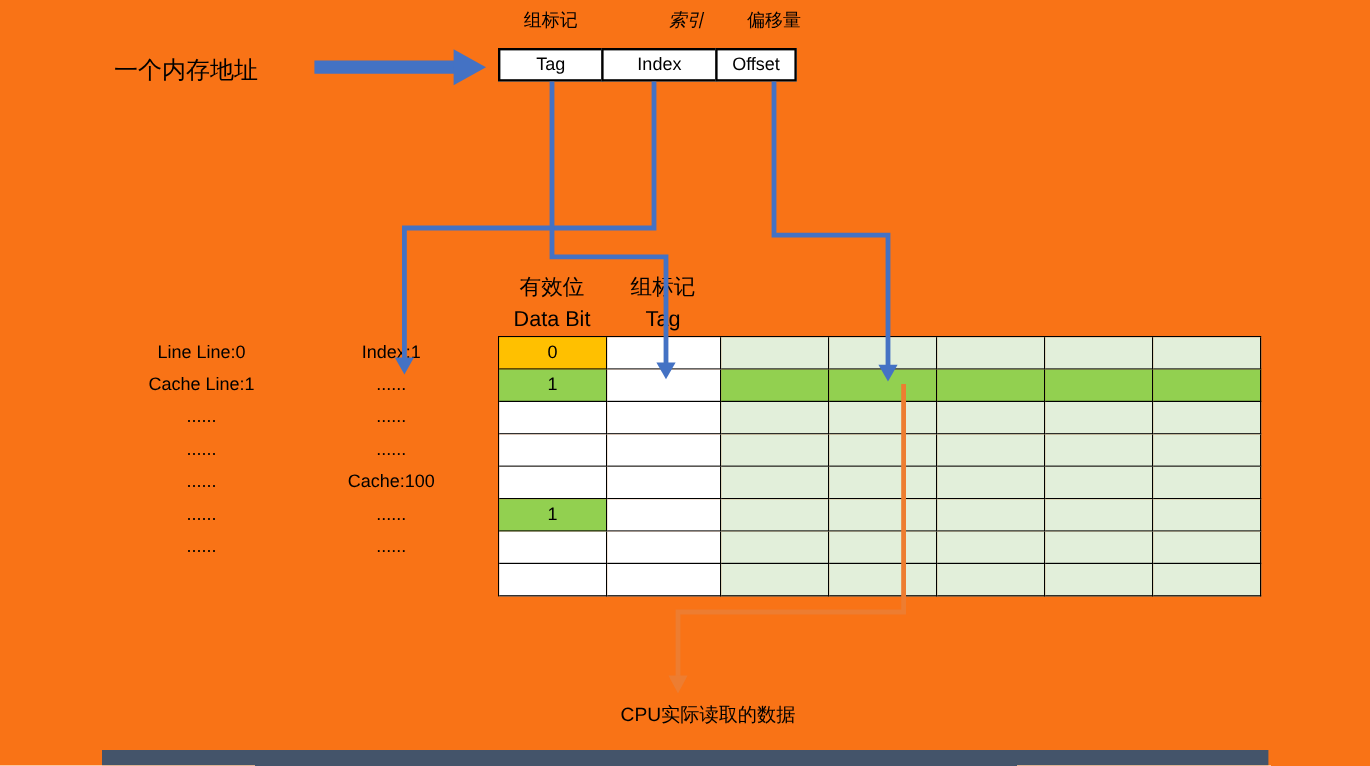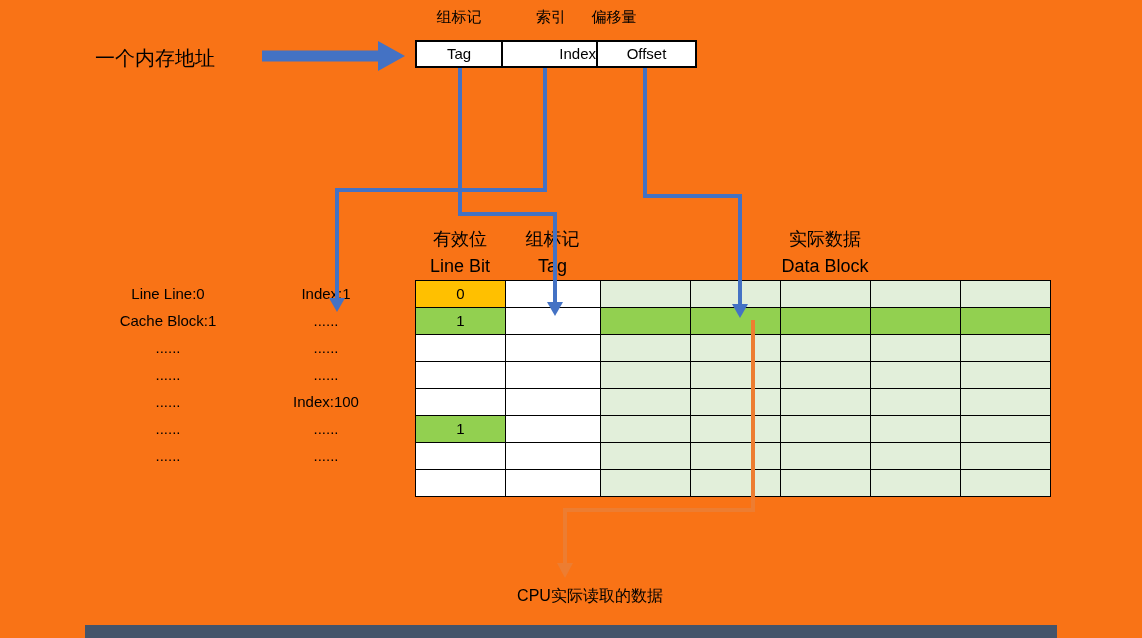--- a/index.html
+++ b/index.html
@@ -29,60 +29,56 @@
   .fill-orange{fill:var(--accent-orange,#ED7D31);stroke:none;}
   .cpu-label{text-align:center;font-size:16px;}
   .footer-bar{background:var(--footer-bar,#44546A);}
 </style>
 </head>
 <body>
 
 <div class="canvas">
 
   <div class="abs ftitle" style="left:409px;top:8px;">组标记</div>
-  <div class="abs ftitle" style="left:501px;top:8px;">索引</div>
-  <div class="abs ftitle" style="left:564px;top:8px;">偏移量</div>
+  <div class="abs ftitle" style="left:522px;top:8px;font-style:italic;">索引</div>
+  <div class="abs ftitle" style="left:595px;top:8px;">偏移量</div>
 
   <div class="abs addr-label" style="left:95px;top:45px;">一个内存地址</div>
 
   <div class="abs addr-box" style="left:415px;top:40px;">
     <div class="addr-cell" style="width:88px;">Tag</div>
-    <div class="addr-cell" style="width:97px;text-align:right;">Index</div>
-    <div class="addr-cell" style="width:101px;">Offset</div>
+    <div class="addr-cell" style="width:97px;">Index</div>
+    <div class="addr-cell" style="width:68px;">Offset</div>
   </div>
 
   <div class="abs hdr" style="left:415px;top:226px;width:90px;">
     <div>有效位</div>
-    <div>Line Bit</div>
+    <div>Data Bit</div>
   </div>
   <div class="abs hdr" style="left:505px;top:226px;width:95px;">
     <div>组标记</div>
     <div>Tag</div>
   </div>
-  <div class="abs hdr" style="left:600px;top:226px;width:450px;">
-    <div>实际数据</div>
-    <div>Data Block</div>
-  </div>
 
   <div class="abs col-labels" style="left:85px;top:280px;width:166px;">
     <div class="lbl">Line Line:0</div>
-    <div class="lbl">Cache Block:1</div>
+    <div class="lbl">Cache Line:1</div>
     <div class="lbl">......</div>
     <div class="lbl">......</div>
     <div class="lbl">......</div>
     <div class="lbl">......</div>
     <div class="lbl">......</div>
   </div>
 
   <div class="abs col-labels" style="left:256px;top:280px;width:140px;">
     <div class="lbl">Index:1</div>
     <div class="lbl">......</div>
     <div class="lbl">......</div>
     <div class="lbl">......</div>
-    <div class="lbl">Index:100</div>
+    <div class="lbl">Cache:100</div>
     <div class="lbl">......</div>
     <div class="lbl">......</div>
   </div>
 
   <div class="abs cache-table">
     <div class="trow">
       <div class="cell valid amber">0</div>
       <div class="cell tagc"></div>
       <div class="cell d"></div>
         <div class="cell d"></div>

